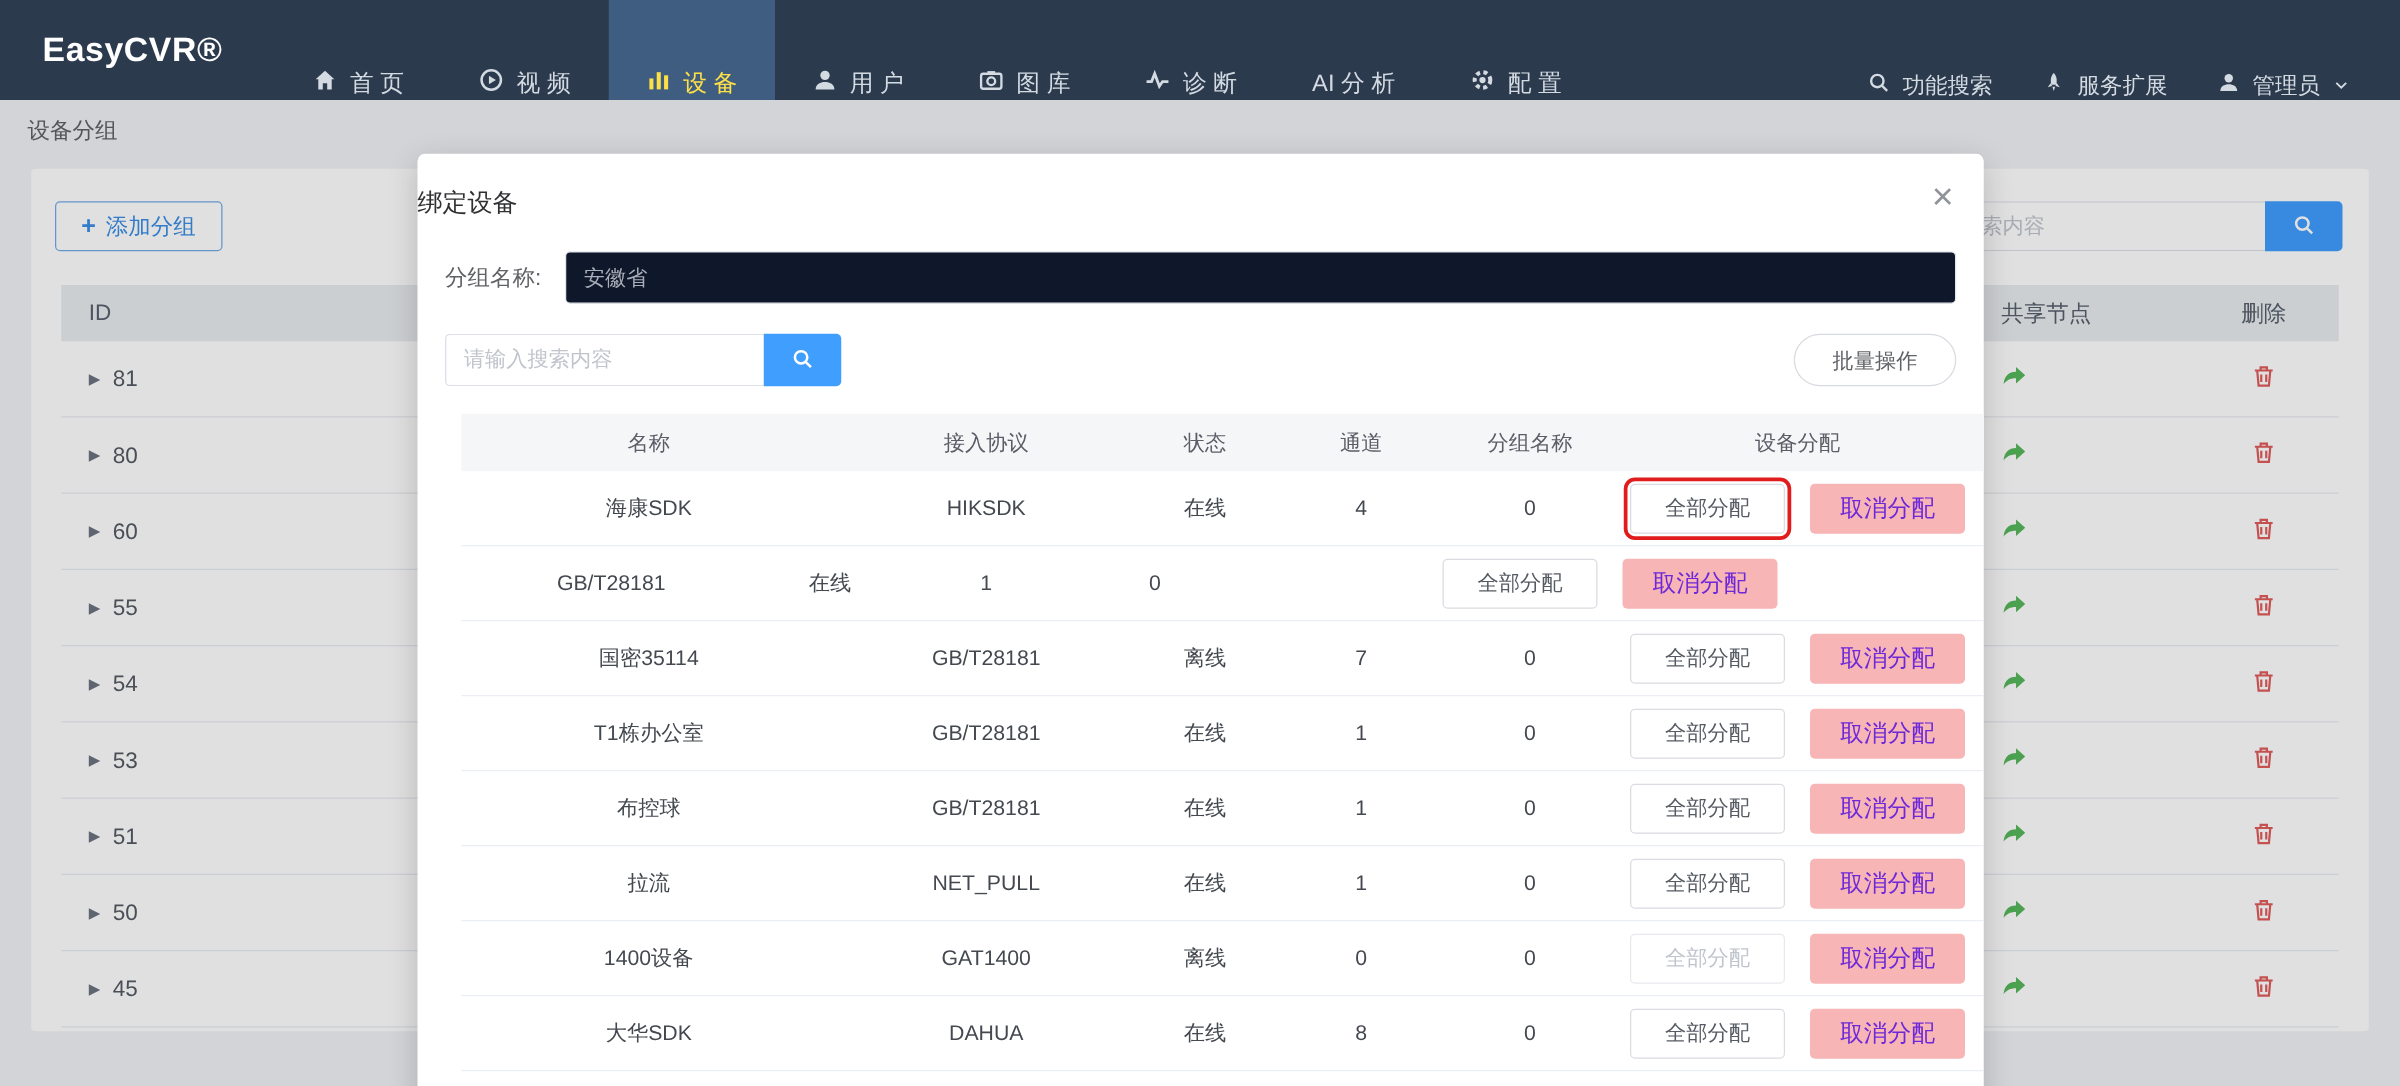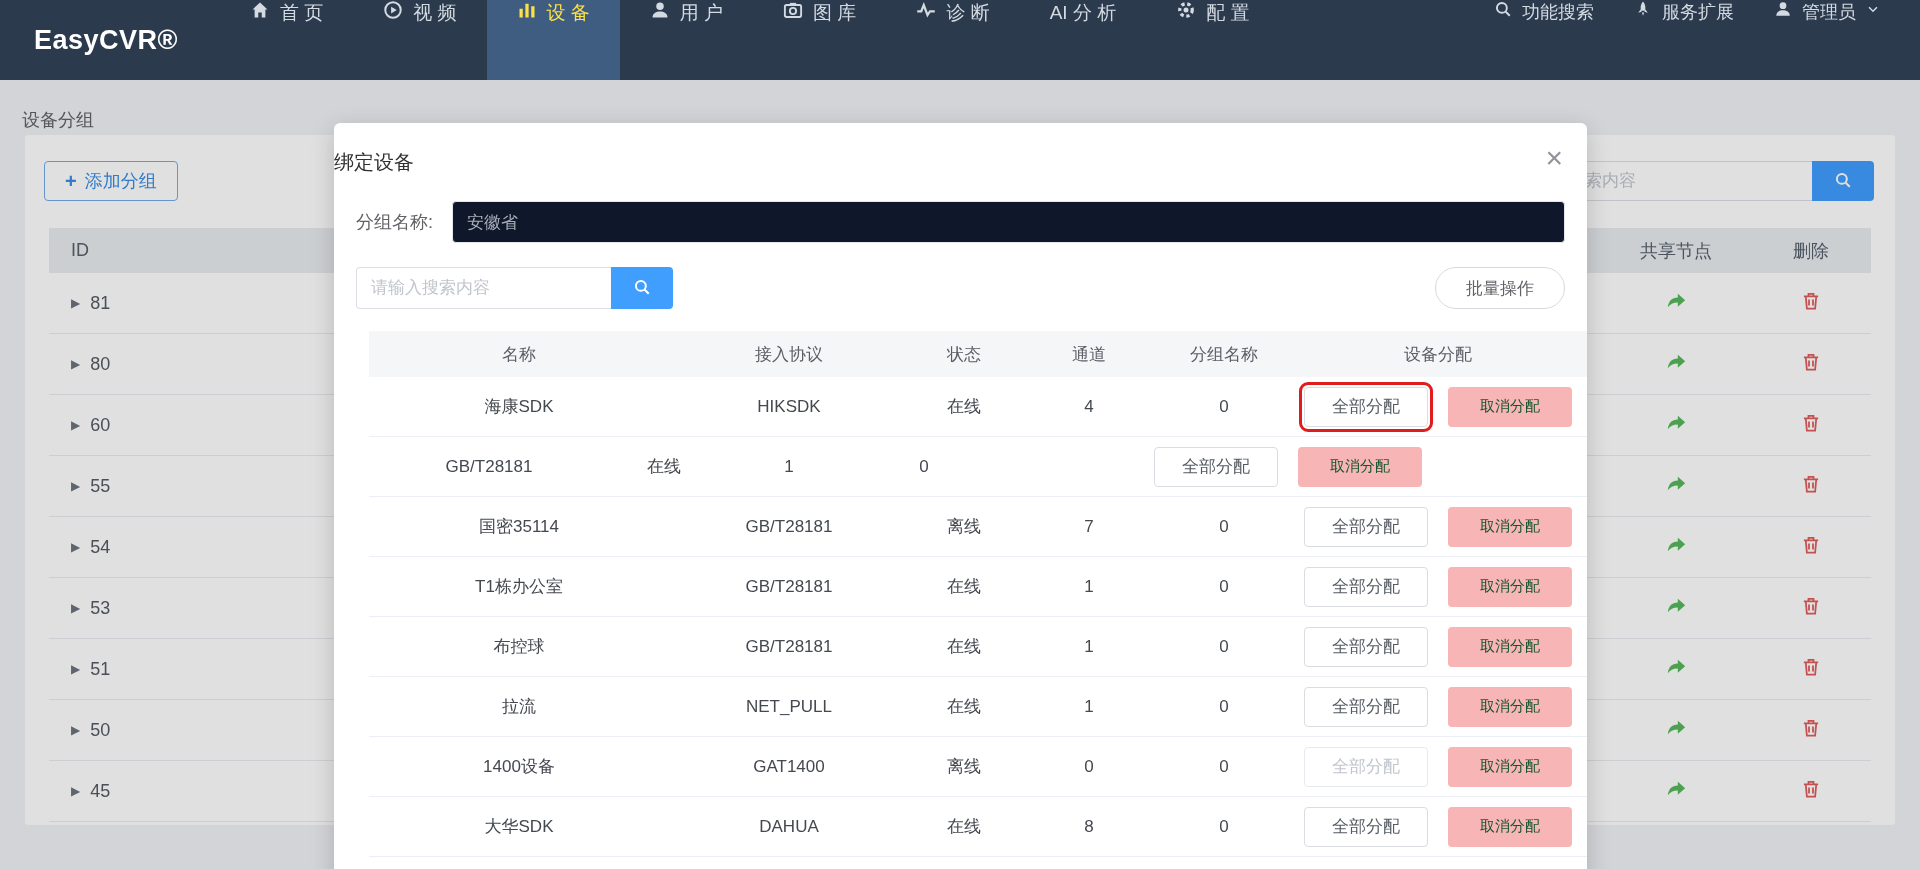--- a/index.html
+++ b/index.html
@@ -14,30 +14,30 @@
   input::placeholder { color: #c0c4cc; }
 
   
   .navbar {
     position:absolute; top:0; left:0; right:0; height:80px;
     background: var(--nav_bg, #2c3a4d);
     display:flex; align-items:center; color:#d3dae2; z-index:30;
   }
   .logo { font-size:27px; font-weight:600; color:#fff; margin:0 42px 0 34px; letter-spacing:.5px; cursor:default; }
   .nav-item {
-    height:80px; display:flex; align-items:flex-start; gap:10px;
+    height:80px; display:flex; align-items:flex-end; gap:10px;
     padding:0 30px; font-size:19px; cursor:pointer; white-space:nowrap;
   }
   .nav-item svg { flex:none; }
   .nav-item.active { background: var(--nav_active, #3f5d80); color:#fde047; }
   .nav-right { margin-left:auto; display:flex; align-items:center; padding-right:20px; }
   .nav-right .nav-item { padding:0 20px; font-size:18px; }
 
   
-  .breadcrumb { position:absolute; top:108px; left:22px; font-size:18px; color:#5f6368; z-index:1; }
+  .breadcrumb { position:absolute; top:92px; left:22px; font-size:18px; color:#5f6368; z-index:1; }
   .panel {
     position:absolute; left:25px; right:25px; top:135px; bottom:44px;
     background:#fff; border-radius:3px; z-index:1;
   }
   .add-group-btn {
     position:absolute; left:44px; top:161px; height:40px; padding:0 20px;
     background:#fff; border:1px solid #74abe8; border-radius:4px;
     color:#3a8ee6; font-size:18px; display:flex; align-items:center; gap:8px;
     cursor:pointer; z-index:2;
   }
@@ -55,21 +55,21 @@
   .bhead {
     display:flex; align-items:center; height:45px; background:#e9ecf0; color:#57606c;
   }
   .brow { display:flex; align-items:center; height:61px; border-bottom:1px solid #e8ebf0; color:#555b63; }
   .bcell { flex:none; }
   .b-id { width:150px; padding-left:22px; display:flex; align-items:center; gap:10px; }
   .expand { font-size:12px; color:#6b7280; cursor:pointer; }
   .b-name { width:380px; text-align:center; line-height:1.2; }
   .b-fill { flex:1 1 auto; }
   .b-chan { width:90px; text-align:center; }
-  .b-share { width:150px; text-align:center; }
+  .b-share { width:150px; }
   .b-del { width:120px; text-align:center; }
   .icon-share { color: var(--success, #57b85c); cursor:pointer; display:inline-flex; }
   .icon-trash { color: var(--danger, #e05c5c); cursor:pointer; display:inline-flex; }
 
   
   .mask { position:absolute; left:0; right:0; top:80px; bottom:0; background:rgba(0,0,0,.12); z-index:10; }
 
   
   .modal {
     position:absolute; left:334px; top:123px; width:1253px; height:790px;
@@ -111,21 +111,21 @@
   .c-actions { flex:1 1 auto; display:flex; align-items:center; justify-content:center; gap:20px; }
   .mhead .c-actions { display:block; text-align:center; }
   .btn-assign {
     width:124px; height:40px; background:#fff; border:1px solid #d9dce1;
     border-radius:4px; font-size:17px; color:#565b63; cursor:pointer;
   }
   .btn-assign.is-disabled { color:#c0c4cc; border-color:#e7e9ee; cursor:not-allowed; }
   .btn-assign.is-highlight { outline:3px solid var(--highlight, #e11c1c); outline-offset:2px; }
   .btn-unassign {
     width:124px; height:40px; background: var(--danger_light, #f8b5b5); border:none;
-    border-radius:4px; font-size:15px; color:#14532d; cursor:not-allowed;
+    border-radius:4px; font-size:19px; color:#6d28d9; cursor:not-allowed;
   }
 </style>
 </head>
 <body>
 
 <div class="navbar">
   <div class="logo">EasyCVR®</div>
 
   <div class="nav-item">
     <span><svg width="20" height="20" viewBox="0 0 16 16">

